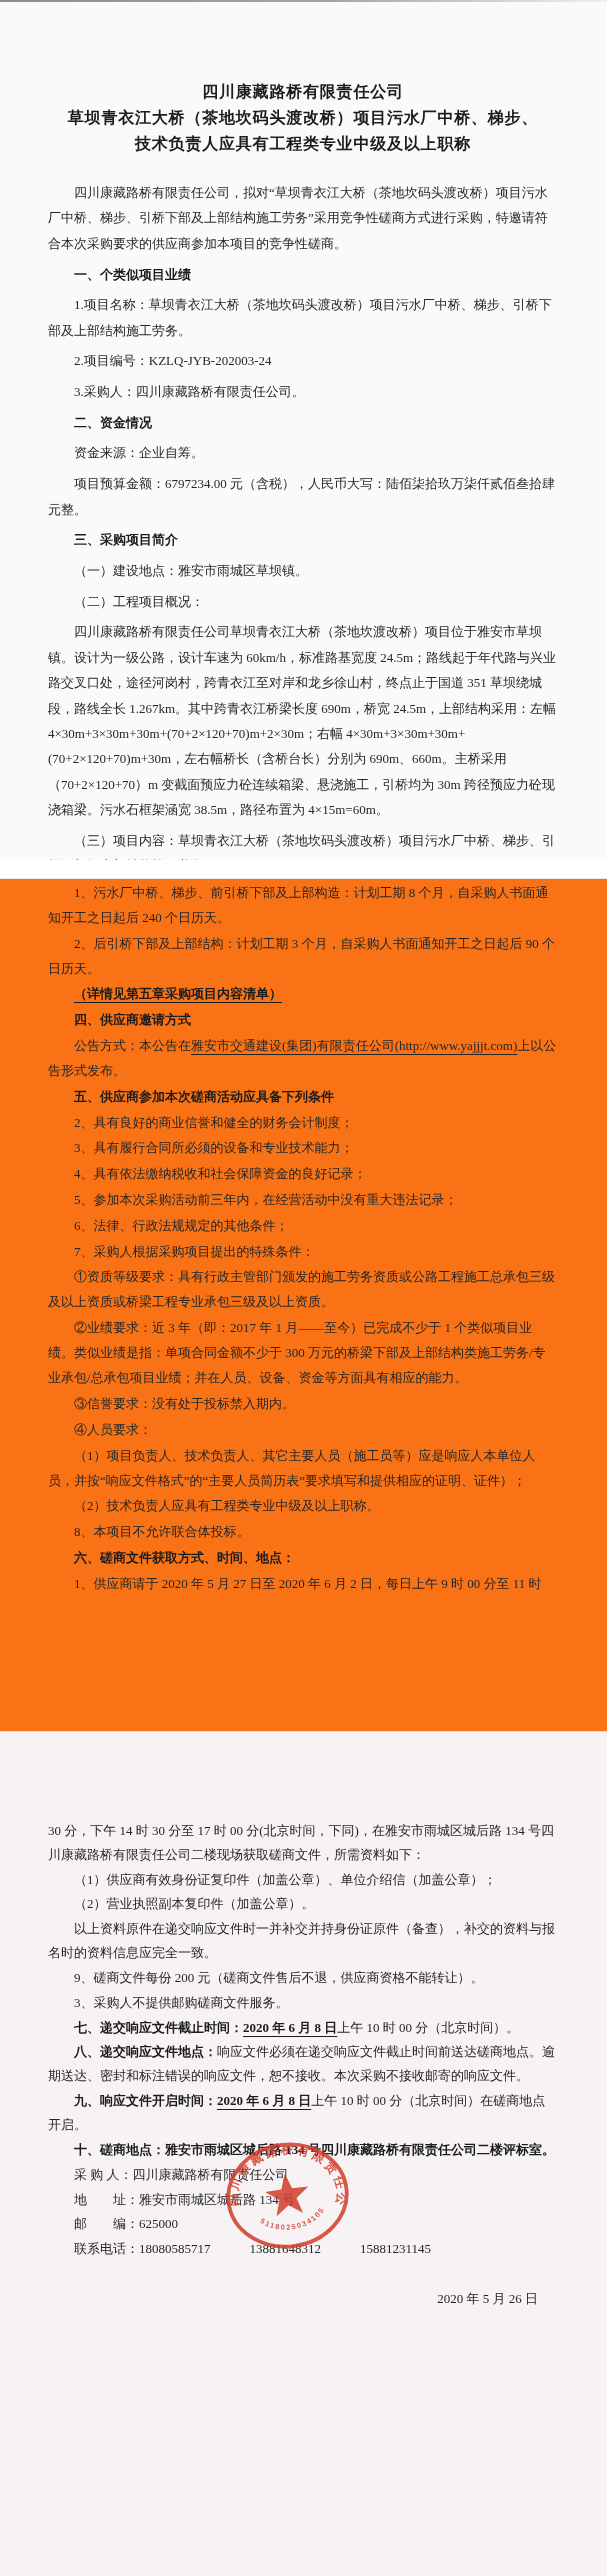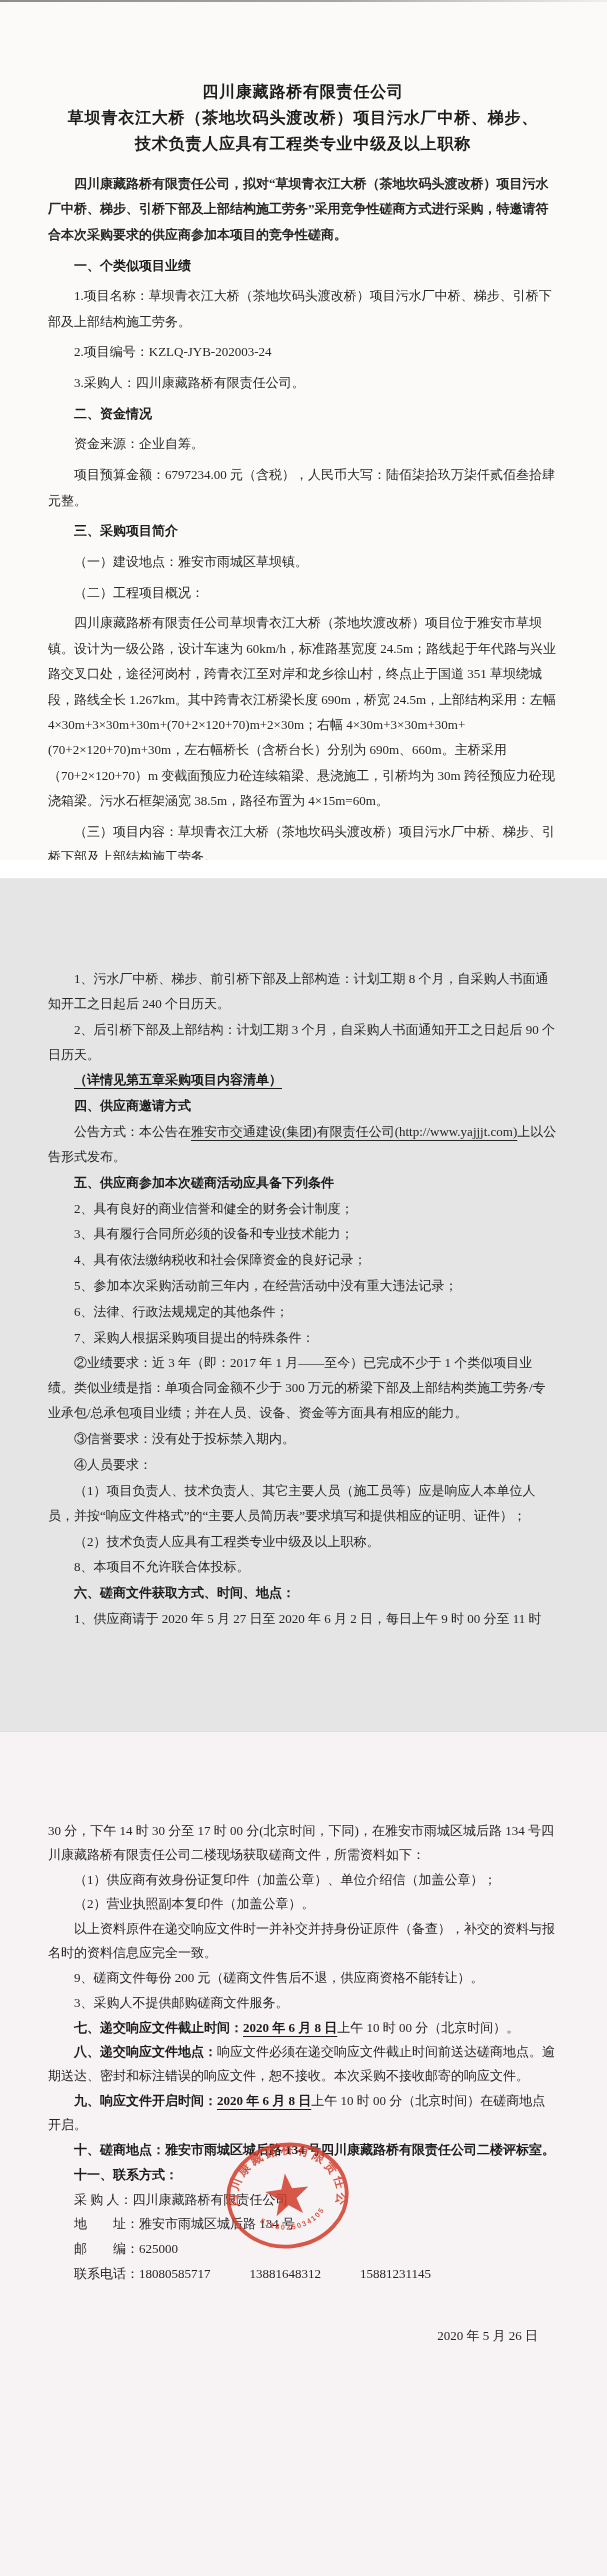--- a/index.html
+++ b/index.html
@@ -2,34 +2,34 @@
 <html style="font-size:12px"><head>
 <meta charset="utf-8">
 <style>
   html,body{margin:0;padding:0;background:#ffffff;}
   body{width:607px;font-family:"Liberation Serif","DejaVu Serif",serif;}
   .page{position:relative;width:607px;box-sizing:border-box;
         padding-left:48px;padding-right:49px;color:#262626;overflow:hidden;}
   .page-1{height:860px;padding-top:79px;background:#fbfaf9;margin-bottom:6px;}
   .page-1 .scan-edge{position:absolute;left:0;top:0;width:100%;height:2.3px;
         background:linear-gradient(to right,#8d8d8d 0%,#a5a5a5 55%,#cfcfcf 80%,#efefef 100%);}
-  .page-2{height:853px;padding-top:86px;background:#e5e5e5;border-top:0.8px solid #e9e9e9;margin-top:18px;}
+  .page-2{height:853px;background:#f97316;border-top:0.8px solid #e9e9e9;margin-top:18px;}
   .page-3{height:857px;padding-top:86px;background:#f7f3f5;border-top:0.8px solid #e4dde2;}
 
   .line{white-space:pre-wrap;font-size:13px;line-height:25.4px;margin:0;}
   .page-2 .line{line-height:25px;}
   .page-3 .line{line-height:24px;}
   .line.indent{text-indent:2em;}
   .line.title{font-size:16px;font-weight:bold;text-align:center;line-height:26px;
               letter-spacing:0.8px;text-indent:0;color:#1c1c1c;}
   .page-1 .line.para,.page-1 .line.heading{margin-top:5.3px;}
-  .page-1 .line.title + .line.para{margin-top:14px;font-weight:bold;}
+  .page-1 .line.title + .line.para{margin-top:23px;}
   .page-2 .line.para,.page-2 .line.heading{margin-top:0.8px;}
   .page-3 .line.para,.page-3 .line.heading{margin-top:0.8px;}
-  .line.date{text-align:right;padding-right:20px;margin-top:15px;}
+  .line.date{text-align:right;padding-right:20px;margin-top:3px;}
   .spacer{height:23px;}
   .b{font-weight:bold;color:#1c1c1c;}
   .u{text-decoration:underline;text-underline-offset:3.8px;}
 
   .seal{position:absolute;left:224px;top:408px;width:127px;height:111px;
         opacity:0.84;transform:rotate(-7deg);pointer-events:none;}
   .seal text{font-family:"Liberation Sans","DejaVu Sans",sans-serif;}
 </style>
 </head>
 <body>
@@ -60,20 +60,21 @@
     <div class="line heading indent"><span class="b u">（详情见第五章采购项目内容清单）</span></div>
     <div class="line heading indent"><span class="b ">四、供应商邀请方式</span></div>
     <div class="line para indent"><span class="">公告方式：本公告在</span><span class="u">雅安市交通建设(集团)有限责任公司(http://www.yajjjt.com)</span><span class="">上以公告形式发布。</span></div>
     <div class="line heading indent"><span class="b ">五、供应商参加本次磋商活动应具备下列条件</span></div>
     <div class="line para indent"><span class="">2、具有良好的商业信誉和健全的财务会计制度；</span></div>
     <div class="line para indent"><span class="">3、具有履行合同所必须的设备和专业技术能力；</span></div>
     <div class="line para indent"><span class="">4、具有依法缴纳税收和社会保障资金的良好记录；</span></div>
     <div class="line para indent"><span class="">5、参加本次采购活动前三年内，在经营活动中没有重大违法记录；</span></div>
     <div class="line para indent"><span class="">6、法律、行政法规规定的其他条件；</span></div>
     <div class="line para indent"><span class="">7、采购人根据采购项目提出的特殊条件：</span></div>
+    <div class="line para indent"><span class="">①资质等级要求：具有行政主管部门颁发的施工劳务资质或公路工程施工总承包三级及以上资质或桥梁工程专业承包三级及以上资质。</span></div>
     <div class="line para indent"><span class="">②业绩要求：近 3 年（即：2017 年 1 月——至今）已完成不少于 1 个类似项目业绩。类似业绩是指：单项合同金额不少于 300 万元的桥梁下部及上部结构类施工劳务/专业承包/总承包项目业绩；并在人员、设备、资金等方面具有相应的能力。</span></div>
     <div class="line para indent"><span class="">③信誉要求：没有处于投标禁入期内。</span></div>
     <div class="line para indent"><span class="">④人员要求：</span></div>
     <div class="line para indent"><span class="">（1）项目负责人、技术负责人、其它主要人员（施工员等）应是响应人本单位人员，并按“响应文件格式”的“主要人员简历表”要求填写和提供相应的证明、证件）；</span></div>
     <div class="line para indent"><span class="">（2）技术负责人应具有工程类专业中级及以上职称。</span></div>
     <div class="line para indent"><span class="">8、本项目不允许联合体投标。</span></div>
     <div class="line heading indent"><span class="b ">六、磋商文件获取方式、时间、地点：</span></div>
     <div class="line para indent"><span class="">1、供应商请于 2020 年 5 月 27 日至 2020 年 6 月 2 日，每日上午 9 时 00 分至 11 时</span></div>
   </div>
 
@@ -95,21 +96,20 @@
 <div class="line para"><span class="">30 分，下午 14 时 30 分至 17 时 00 分(北京时间，下同)，在雅安市雨城区城后路 134 号四川康藏路桥有限责任公司二楼现场获取磋商文件，所需资料如下：</span></div>
     <div class="line para indent"><span class="">（1）供应商有效身份证复印件（加盖公章）、单位介绍信（加盖公章）；</span></div>
     <div class="line para indent"><span class="">（2）营业执照副本复印件（加盖公章）。</span></div>
     <div class="line para indent"><span class="">以上资料原件在递交响应文件时一并补交并持身份证原件（备查），补交的资料与报名时的资料信息应完全一致。</span></div>
     <div class="line para indent"><span class="">9、磋商文件每份 200 元（磋商文件售后不退，供应商资格不能转让）。</span></div>
     <div class="line para indent"><span class="">3、采购人不提供邮购磋商文件服务。</span></div>
     <div class="line para indent"><span class="b ">七、递交响应文件截止时间：</span><span class="b u">2020 年 6 月 8 日</span><span class="">上午 10 时 00 分（北京时间）。</span></div>
     <div class="line para indent"><span class="b ">八、递交响应文件地点：</span><span class="">响应文件必须在递交响应文件截止时间前送达磋商地点。逾期送达、密封和标注错误的响应文件，恕不接收。本次采购不接收邮寄的响应文件。</span></div>
     <div class="line para indent"><span class="b ">九、响应文件开启时间：</span><span class="b u">2020 年 6 月 8 日</span><span class="">上午 10 时 00 分（北京时间）在磋商地点开启。</span></div>
     <div class="line para indent"><span class="b ">十、磋商地点：雅安市雨城区城后路 134 号四川康藏路桥有限责任公司二楼评标室。</span></div>
-    <div class="line heading indent"><span class="b ">十一、联系方式：</span></div>
     <div class="line para indent"><span class="">采 购 人：四川康藏路桥有限责任公司</span></div>
     <div class="line para indent"><span class="">地　　址：雅安市雨城区城后路 134 号</span></div>
     <div class="line para indent"><span class="">邮　　编：625000</span></div>
     <div class="line para indent"><span class="">联系电话：18080585717　　　13881648312　　　15881231145</span></div>
     <div class="spacer"></div>
     <div class="line date"><span class="">2020 年 5 月 26 日</span></div>
   </div>
 
 
 </body></html>

